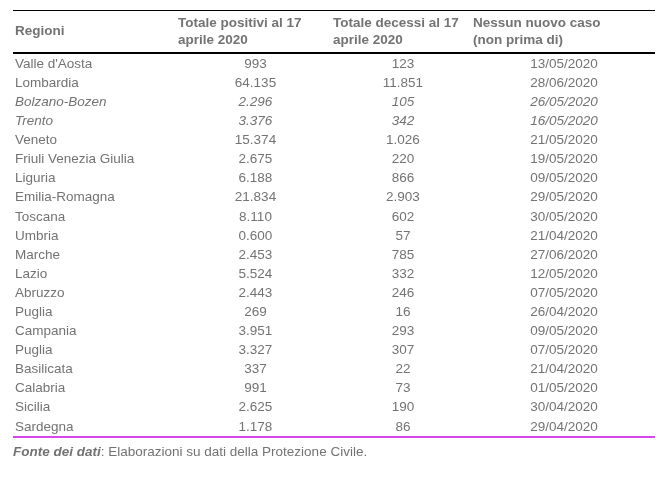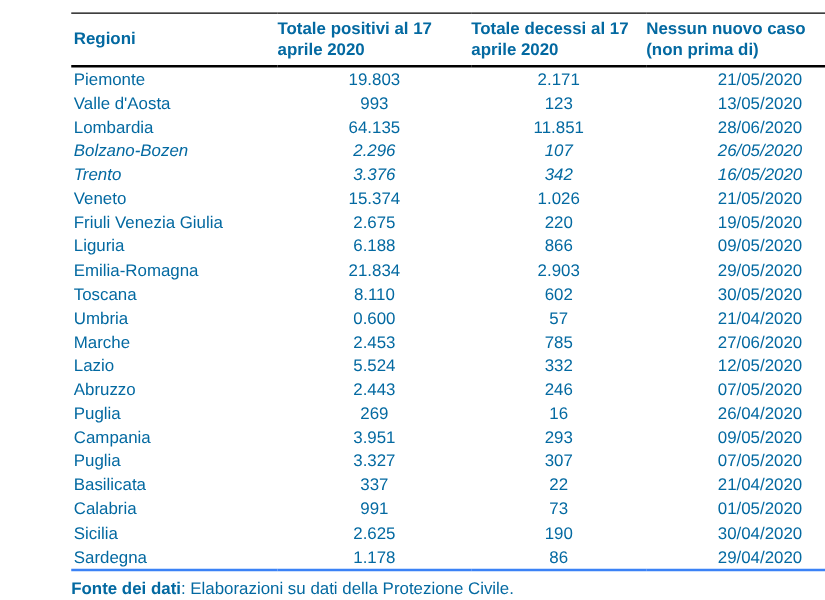--- a/index.html
+++ b/index.html
@@ -1,24 +1,23 @@
 <!DOCTYPE html>
 <html><head>
 <meta charset="utf-8">
 <style>
   html, body { margin: 0; padding: 0; background: #ffffff; }
   .page {
     width: 660px; height: 480px;
     background: #ffffff;
-    color: #0369a1;
+    color: #737373;
     font-family: "Liberation Sans", sans-serif;
     position: relative;
     overflow: hidden;
     box-sizing: border-box;
-    padding-left: 44px;
   }
   table.regions {
     border-collapse: collapse;
     table-layout: fixed;
     width: 642px;
     margin: 10px 0 0 13px;
   }
   col.c1 { width: 165px; }
   col.c2 { width: 155px; }
   col.c3 { width: 140px; }
@@ -38,27 +37,27 @@
   tbody td {
     font-size: 13.5px;
     height: 19.1px;
     padding: 0;
     line-height: 1;
     text-align: center;
     vertical-align: middle;
   }
   tbody td.region { text-align: left; padding-left: 2px; }
   tbody tr.italic td { font-style: italic; }
-  tbody tr:last-child td { border-bottom: 2px solid #3b82f6; }
+  tbody tr:last-child td { border-bottom: 2px solid #d946ef; }
   .footer {
     margin: 5px 0 0 13px;
     font-size: 13.5px;
     line-height: 17px;
   }
-  .footer b { font-weight: bold; }
+  .footer b { font-weight: bold; font-style: italic; }
 </style>
 </head>
 <body>
 
 <div class="page">
   <table class="regions">
     <colgroup>
       <col class="c1">
         <col class="c2">
         <col class="c3">
@@ -70,41 +69,35 @@
         <th>Totale positivi al 17
 aprile 2020</th>
         <th>Totale decessi al 17
 aprile 2020</th>
         <th>Nessun nuovo caso
 (non prima di)</th>
       </tr>
     </thead>
     <tbody id="table-body">
         <tr>
-          <td class="region">Piemonte</td>
-          <td>19.803</td>
-          <td>2.171</td>
-          <td>21/05/2020</td>
-        </tr>
-        <tr>
           <td class="region">Valle d'Aosta</td>
           <td>993</td>
           <td>123</td>
           <td>13/05/2020</td>
         </tr>
         <tr>
           <td class="region">Lombardia</td>
           <td>64.135</td>
           <td>11.851</td>
           <td>28/06/2020</td>
         </tr>
         <tr class="italic">
           <td class="region">Bolzano-Bozen</td>
           <td>2.296</td>
-          <td>107</td>
+          <td>105</td>
           <td>26/05/2020</td>
         </tr>
         <tr class="italic">
           <td class="region">Trento</td>
           <td>3.376</td>
           <td>342</td>
           <td>16/05/2020</td>
         </tr>
         <tr>
           <td class="region">Veneto</td>

